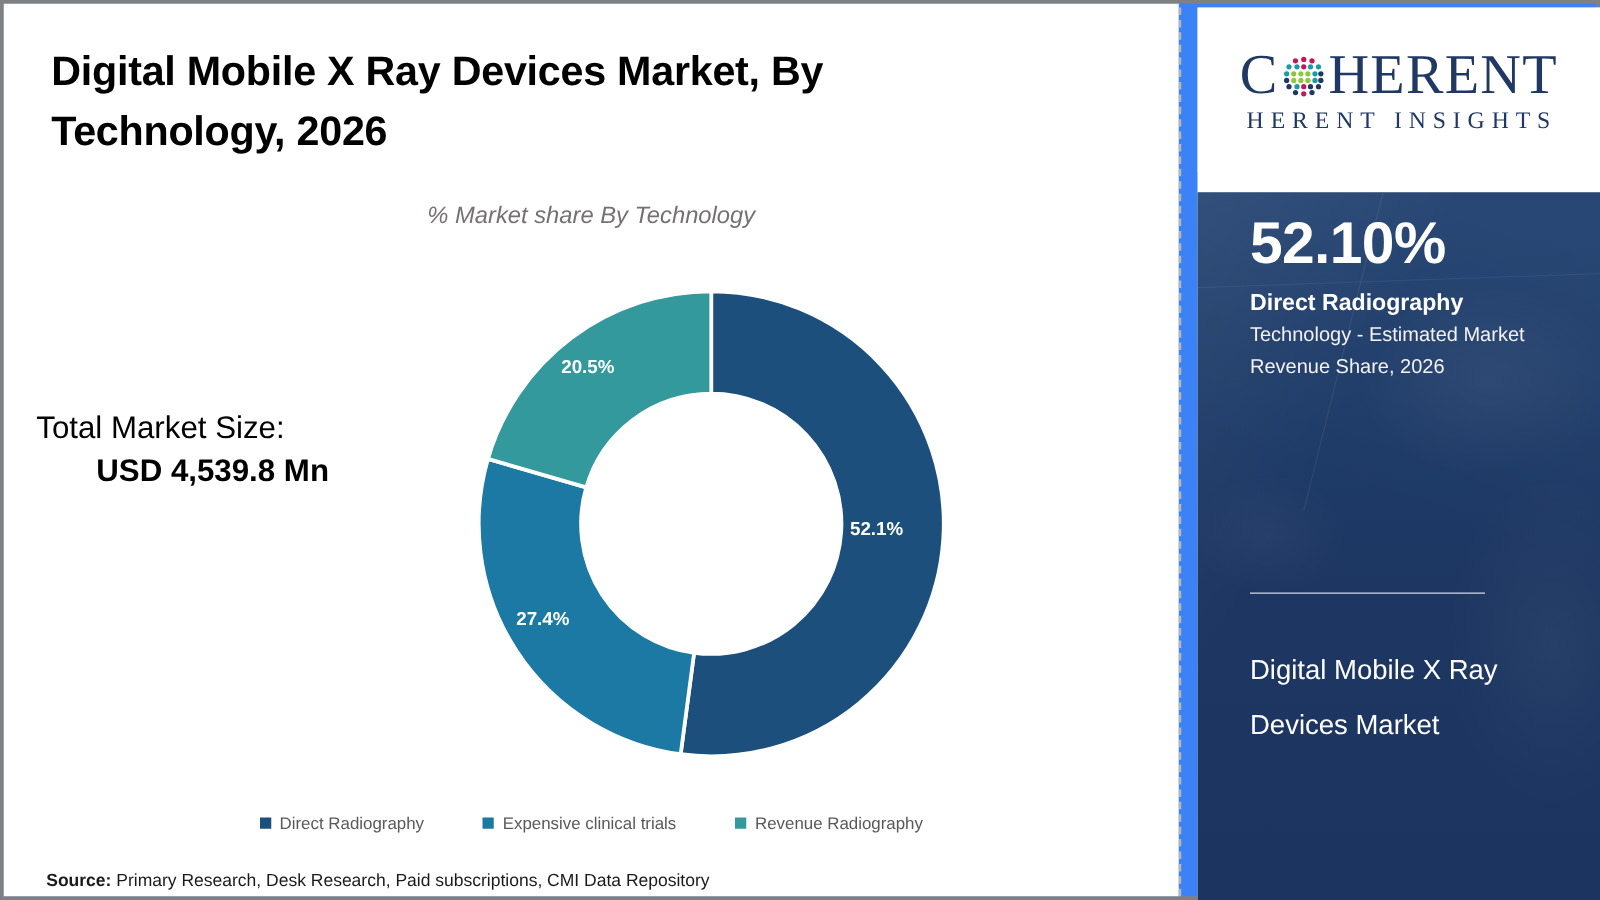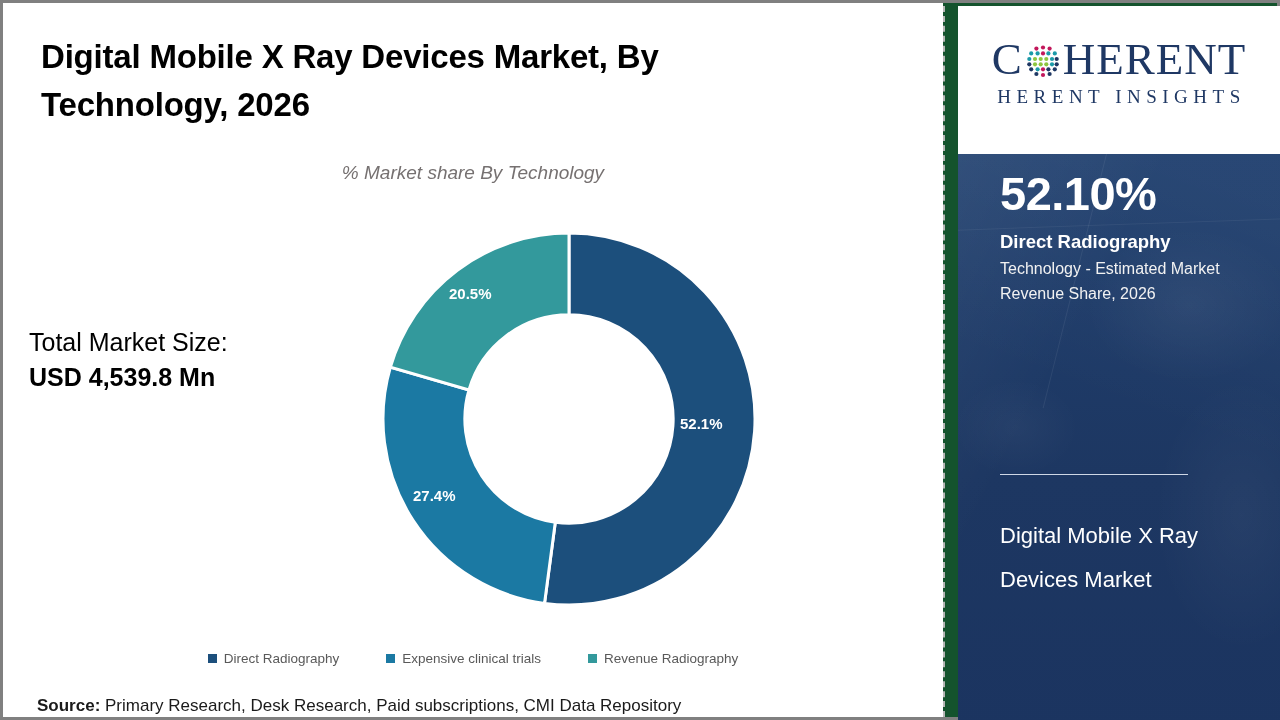--- a/index.html
+++ b/index.html
@@ -7,21 +7,21 @@
     width:1280px;height:720px;
     background:#ffffff;
     font-family:"Liberation Sans", sans-serif;
     overflow:hidden;
   }
   #page{
     position:relative;
     width:1280px;height:720px;
     box-sizing:border-box;
     border:3px solid #808080;
-    background:#14532d;
+    background:#3b82f6;
   }
 
   
   #main{
     position:absolute;left:0;top:0;width:940px;height:714px;
     background:#ffffff;
   }
   #title{
     position:absolute;left:38px;top:30px;width:760px;
     font-size:33px;font-weight:bold;line-height:1.45;
@@ -29,21 +29,21 @@
   }
   #subtitle{
     position:absolute;left:0;top:159px;width:940px;
     text-align:center;
     font-size:19px;color:#767171;font-style:italic;
   }
   #total-block{
     position:absolute;left:26px;top:322px;width:300px;
     font-size:25px;color:#000000;line-height:1.38;
   }
-  #total-block .val{font-weight:bold;}
+  #total-block .val{font-weight:bold;margin-left:48px;}
 
   
   #donut-wrap{
     position:absolute;left:372px;top:222px;width:388px;height:388px;
   }
   #donut-wrap svg{display:block;}
   .slice-label{
     position:absolute;
     font-size:15px;font-weight:bold;color:#ffffff;
     white-space:nowrap;
@@ -57,21 +57,21 @@
     position:absolute;left:0;top:648px;width:940px;
     display:flex;justify-content:center;align-items:center;gap:47px;
   }
   .legend-item{display:flex;align-items:center;gap:7px;}
   .legend-sw{width:9px;height:9px;display:inline-block;}
   .legend-txt{font-size:13.5px;color:#595959;white-space:nowrap;}
 
   
   #source{
     position:absolute;left:34px;top:693px;
-    font-size:17px;color:#1a1a1a;white-space:nowrap;
+    font-size:14px;color:#1a1a1a;white-space:nowrap;
   }
   #source b{font-weight:bold;}
 
   
   #divider{
     position:absolute;left:940px;top:3px;width:0;height:711px;
     border-left:2px dashed #b6b6b6;
   }
 
   

